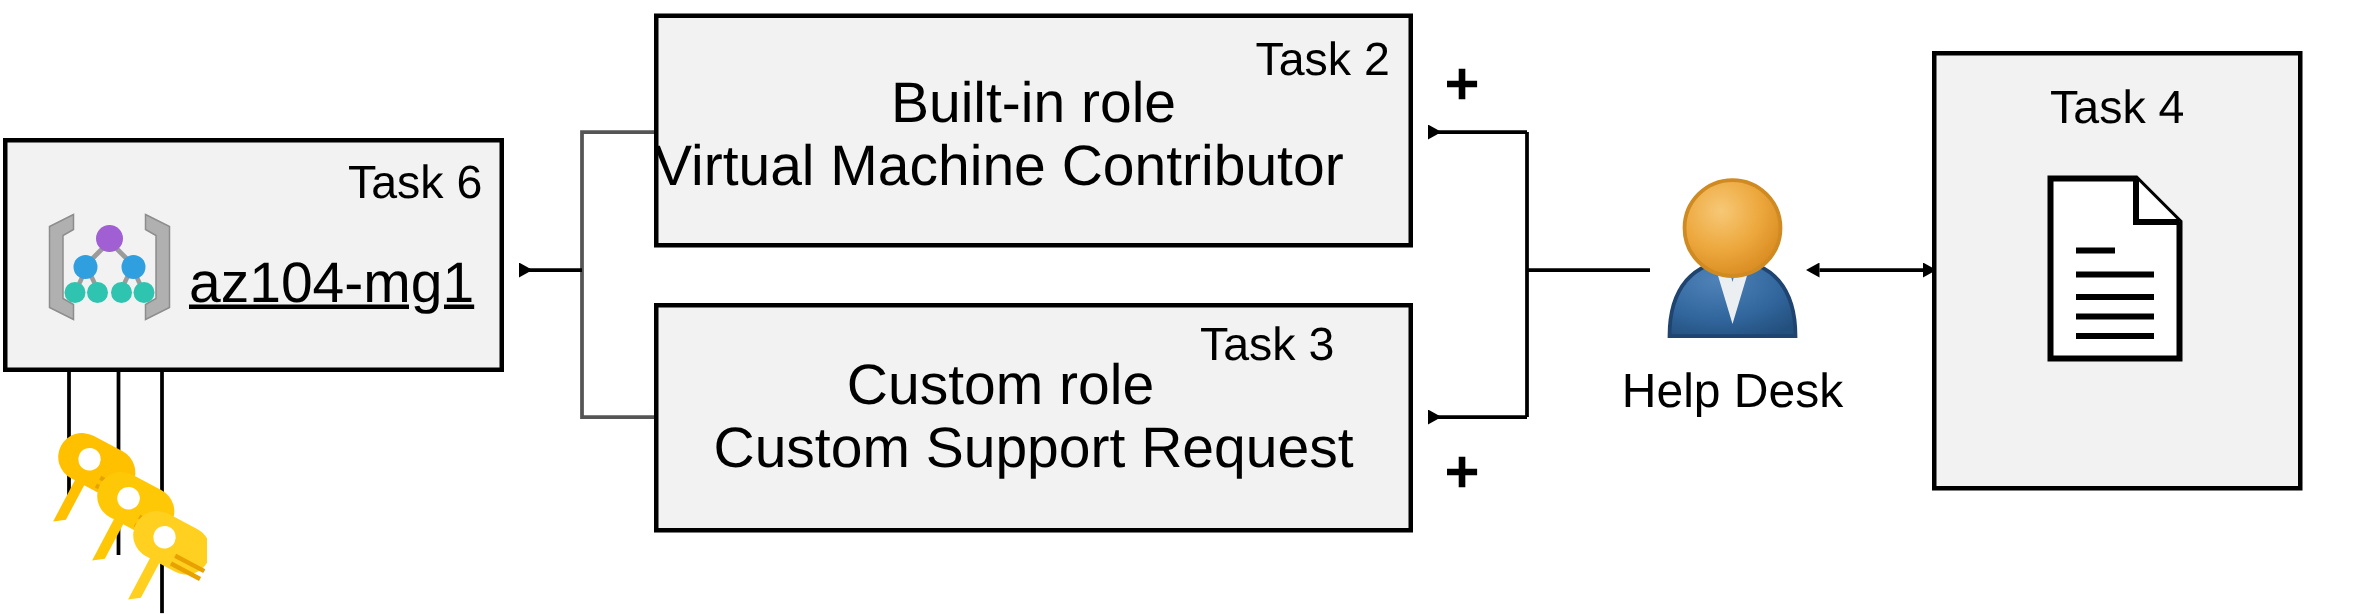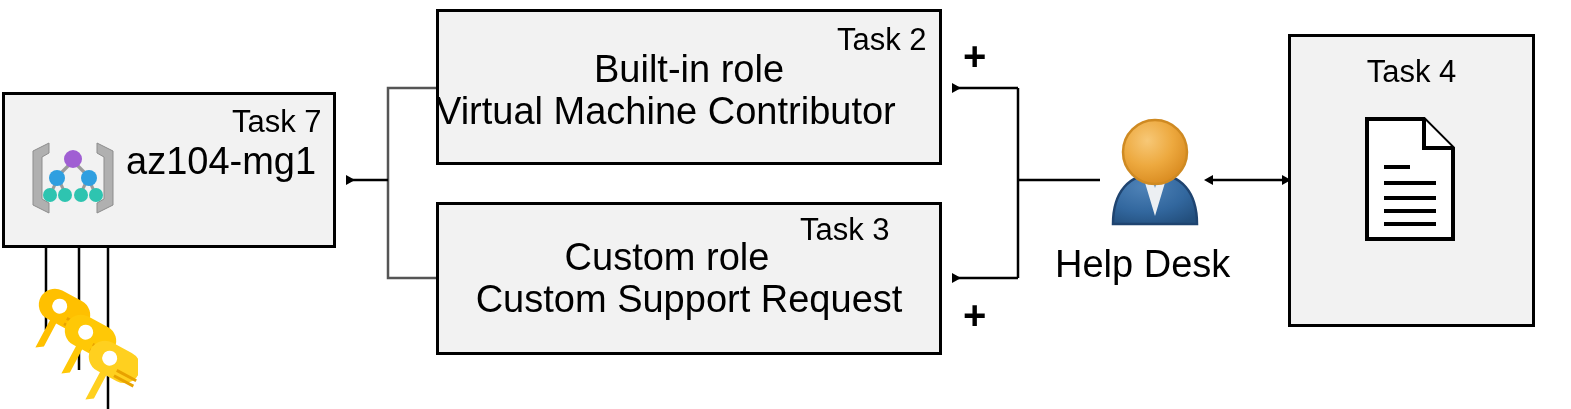--- a/index.html
+++ b/index.html
@@ -38,22 +38,23 @@
   }
   .plus-sign {
     position: absolute;
     font-size: 40px;
     font-weight: bold;
     color: #000000;
     line-height: 1;
   }
   .person-caption {
     position: absolute;
-    font-size: 38px;
-    color: #000000;
+    font-size: 32px;
+    color: #000000;
+    text-align: center;
     line-height: 1.12;
     white-space: nowrap;
   }
   svg.overlay {
     position: absolute;
     left: 0;
     top: 0;
     width: 1571px;
     height: 409px;
     pointer-events: none;
@@ -98,21 +99,21 @@
 
     <g>
       <line x1="46" y1="330" x2="46" y2="192" stroke="#000" stroke-width="2.5" marker-end="url(#arrU)"></line>
       <line x1="79" y1="370" x2="79" y2="187" stroke="#000" stroke-width="2.5" marker-end="url(#arrU)"></line>
       <line x1="108" y1="409" x2="108" y2="199" stroke="#000" stroke-width="2.5" marker-end="url(#arrU)"></line>
     </g>
   </svg>
 
   <div class="task-box" style="left:2px; top:92px; width:334px; height:156px;">
   </div>
-  <div class="corner-label" style="left:232px; top:106px;">Task 7</div>
+  <div class="corner-label" style="left:232px; top:106px;">Task 6</div>
 
   <div class="icon-holder" style="left:27px; top:135px; width:92px; height:84px;">
     <svg viewBox="0 0 92 84" width="92" height="84">
 
       <path d="M22,8 L6,16 L6,70 L22,78 L22,68 L15,64 L15,22 L22,18 Z" fill="#b0b0b0" stroke="#8d8d8d" stroke-width="1"></path>
 
       <path d="M70,8 L86,16 L86,70 L70,78 L70,68 L77,64 L77,22 L70,18 Z" fill="#b0b0b0" stroke="#8d8d8d" stroke-width="1"></path>
 
       <line x1="46" y1="26" x2="31" y2="41" stroke="#9b9b9b" stroke-width="3.2"></line>
       <line x1="46" y1="26" x2="61" y2="41" stroke="#9b9b9b" stroke-width="3.2"></line>
@@ -124,21 +125,21 @@
       <circle cx="46" cy="24" r="9" fill="#a05fd3"></circle>
       <circle cx="30" cy="43" r="8" fill="#2f9fe0"></circle>
       <circle cx="62" cy="43" r="8" fill="#2f9fe0"></circle>
       <circle cx="23" cy="60" r="7" fill="#2ec4b0"></circle>
       <circle cx="38" cy="60" r="7" fill="#2ec4b0"></circle>
       <circle cx="54" cy="60" r="7" fill="#2ec4b0"></circle>
       <circle cx="69" cy="60" r="7" fill="#2ec4b0"></circle>
     </svg>
   </div>
 
-  <div class="body-line" style="left:126px; top:142px;">az104-mg1</div>
+  <div class="body-line" style="left:126px; top:170px;text-decoration:underline;">az104-mg1</div>
 
   <div class="icon-holder" style="left:18px; top:280px; width:120px; height:129px;">
     <svg viewBox="0 0 120 129" width="120" height="129">
       <g>
         <path d="M30,12 L52,12 A16,16 0 0 1 52,44 L40,44 L40,70 L33,75 L33,44 L30,44
                  A16,16 0 0 1 30,12 Z" transform="rotate(28 40 40)" fill="#ffc000"></path>
         <circle cx="35" cy="27" r="7.5" fill="#ffffff" transform="rotate(28 40 40)"></circle>
         <rect x="47" y="33" width="22" height="3" fill="#e8a200" transform="rotate(28 40 40)"></rect>
         <rect x="47" y="39" width="22" height="3" fill="#e8a200" transform="rotate(28 40 40)"></rect>
       </g>

